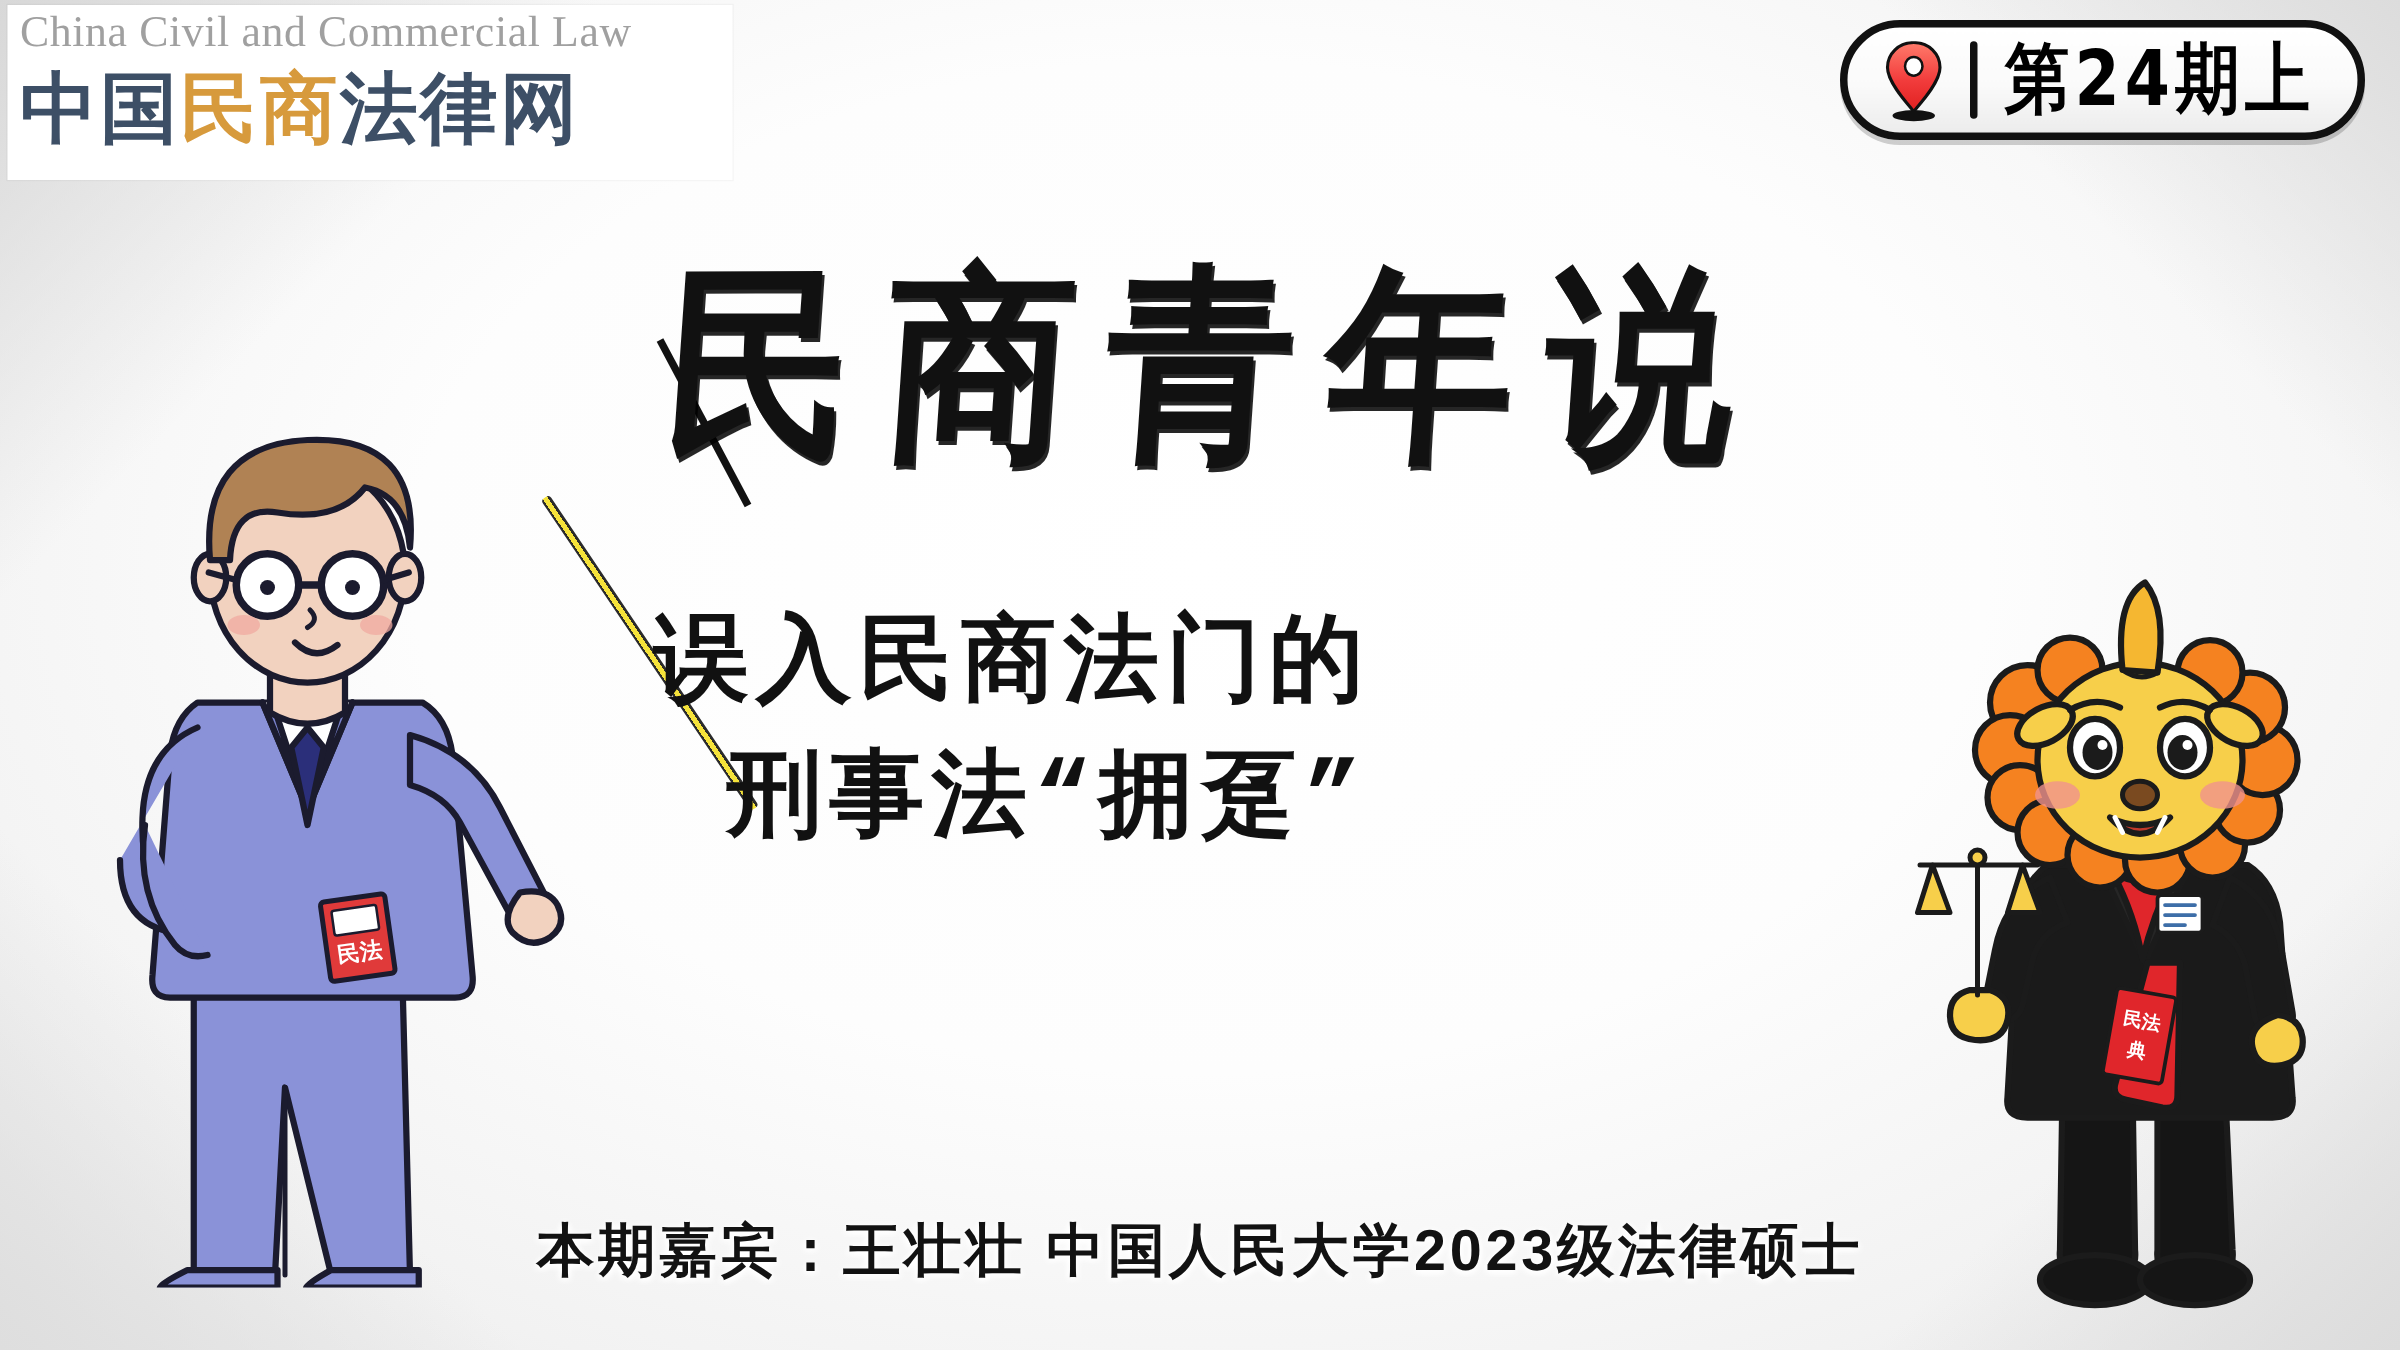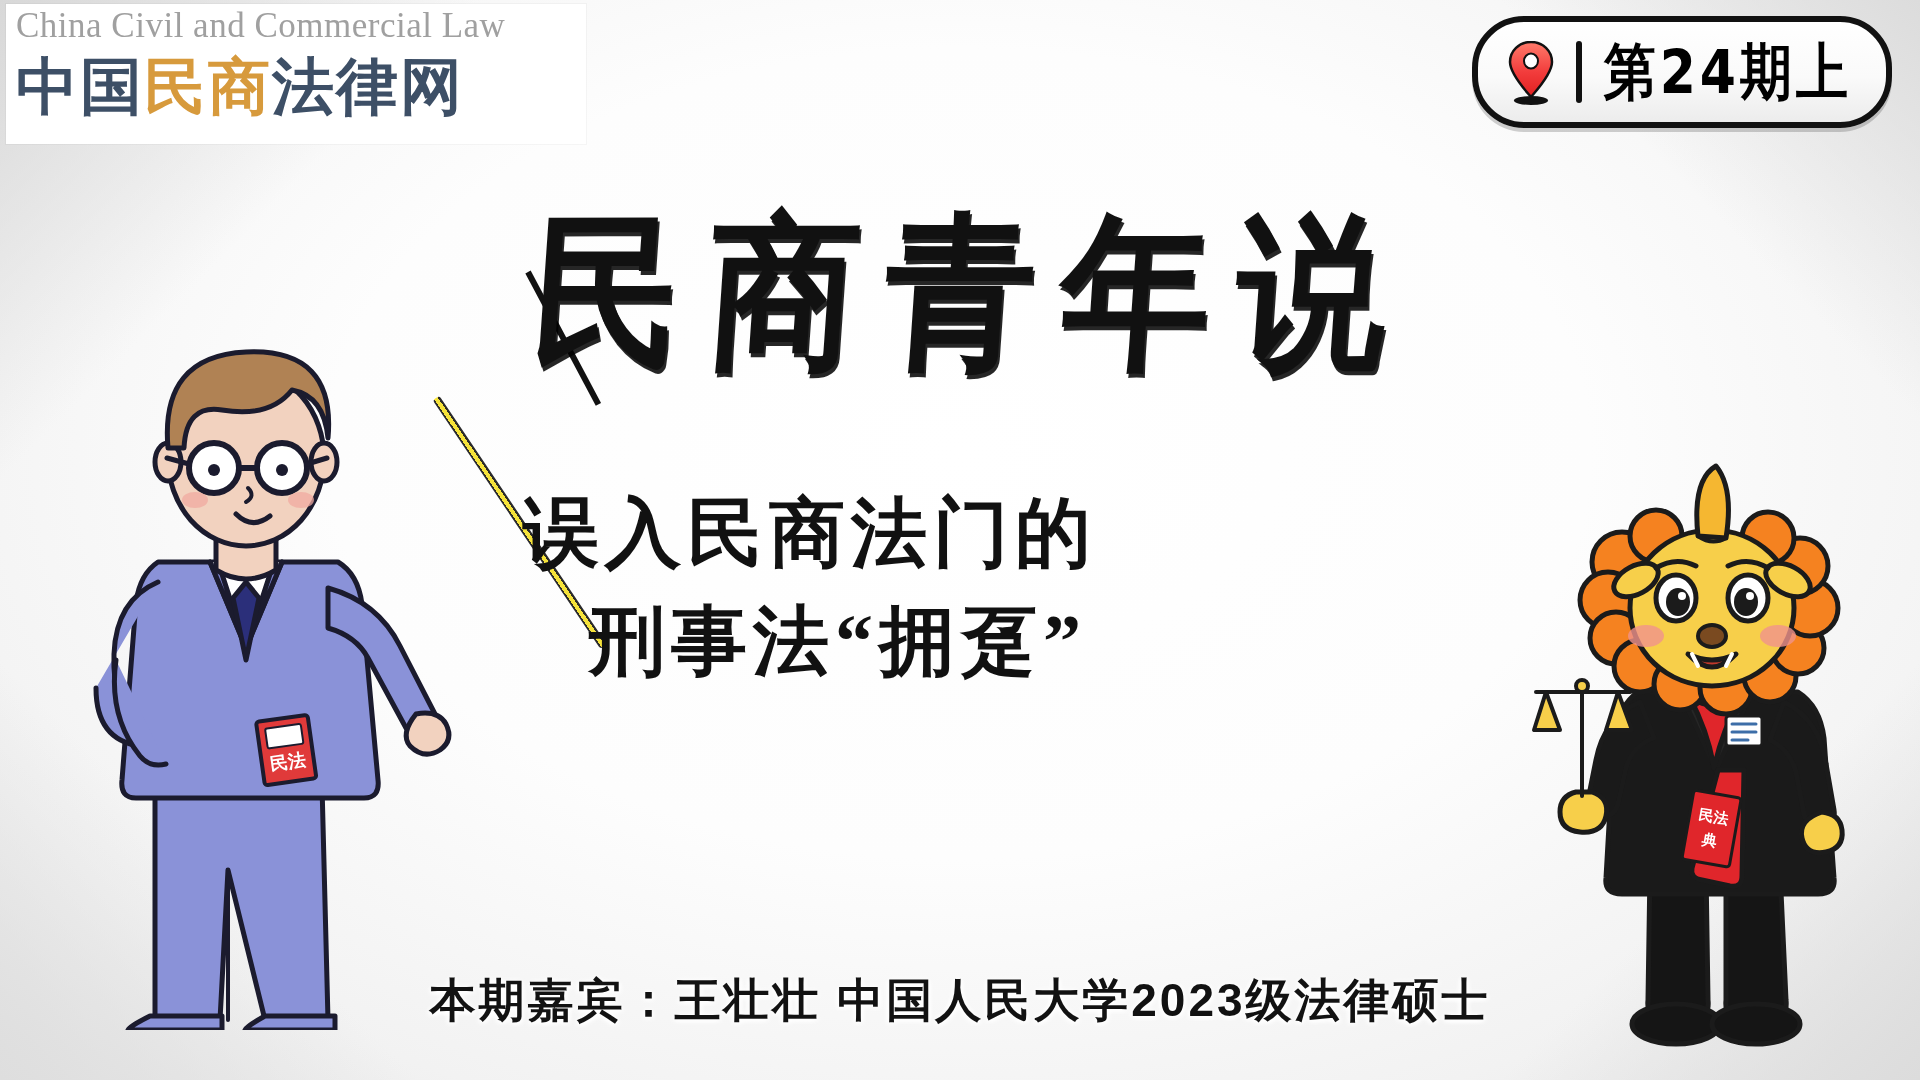--- a/index.html
+++ b/index.html
@@ -36,21 +36,21 @@
   .lg-gold{color:#d79a3c;}
   #logo-en{
     font-family:"Liberation Serif","DejaVu Serif",serif;
     font-size:35px;color:#a0a0a0;letter-spacing:0.5px;
     padding:2px 0 0 10px;white-space:nowrap;
   }
 
   
   #badge{
     position:absolute;right:28px;top:16px;
-    height:112px;min-width:330px;
+    height:96px;min-width:330px;
     display:flex;align-items:center;gap:22px;
     padding:0 34px 0 30px;
     background:linear-gradient(180deg,#ffffff 0%,#fafafa 55%,#ececec 100%);
     border:6px solid #111;border-radius:52px;
     box-sizing:border-box;
     box-shadow:0 4px 0 rgba(0,0,0,0.18);
   }
   #pin-wrap{width:46px;height:62px;position:relative;flex:0 0 auto;}
   .pin-shadow{position:absolute;left:6px;bottom:-2px;width:34px;height:9px;
               background:#111;border-radius:50%;}
@@ -70,21 +70,21 @@
     letter-spacing:26px;line-height:1;
     text-indent:26px;
     transform:skewX(-4deg) scaleY(1.12);
     text-shadow:2px 3px 0 rgba(0,0,0,0.85);
   }
 
   
   #subtitle{
     position:absolute;left:430px;top:480px;width:760px;
     text-align:center;
-    font-family:Liberation Serif, serif;
+    font-family:Liberation Mono, monospace;
     font-weight:700;color:#111;
   }
   .sub-line{font-size:76px;line-height:1.42;letter-spacing:6px;white-space:nowrap;}
   .sub-line.l2{padding-left:56px;}
 
   
   #guest{
     position:absolute;left:0;right:0;bottom:48px;text-align:center;
     font-family:Liberation Sans, sans-serif;
     font-size:46px;font-weight:700;color:#121212;letter-spacing:3px;

